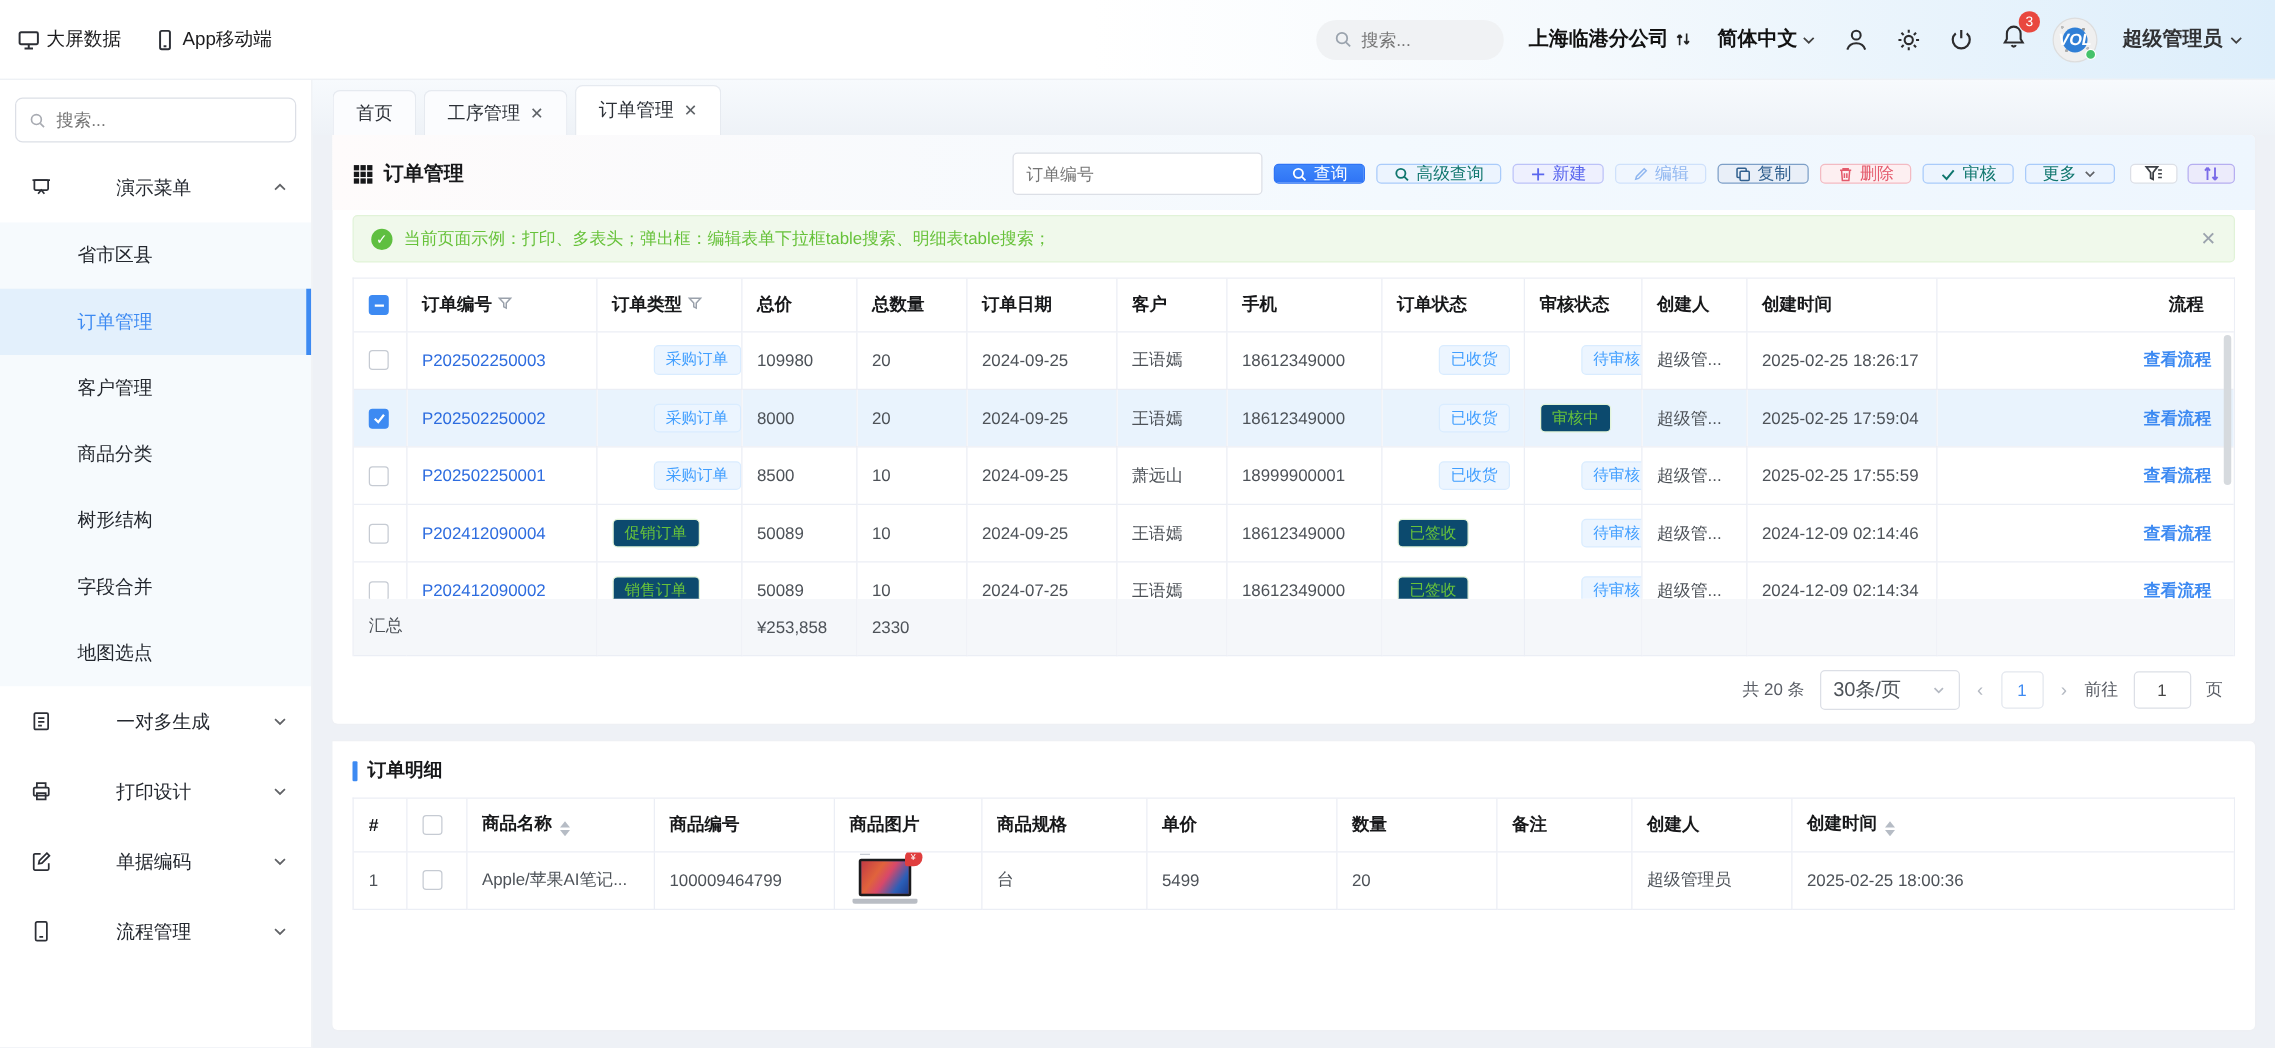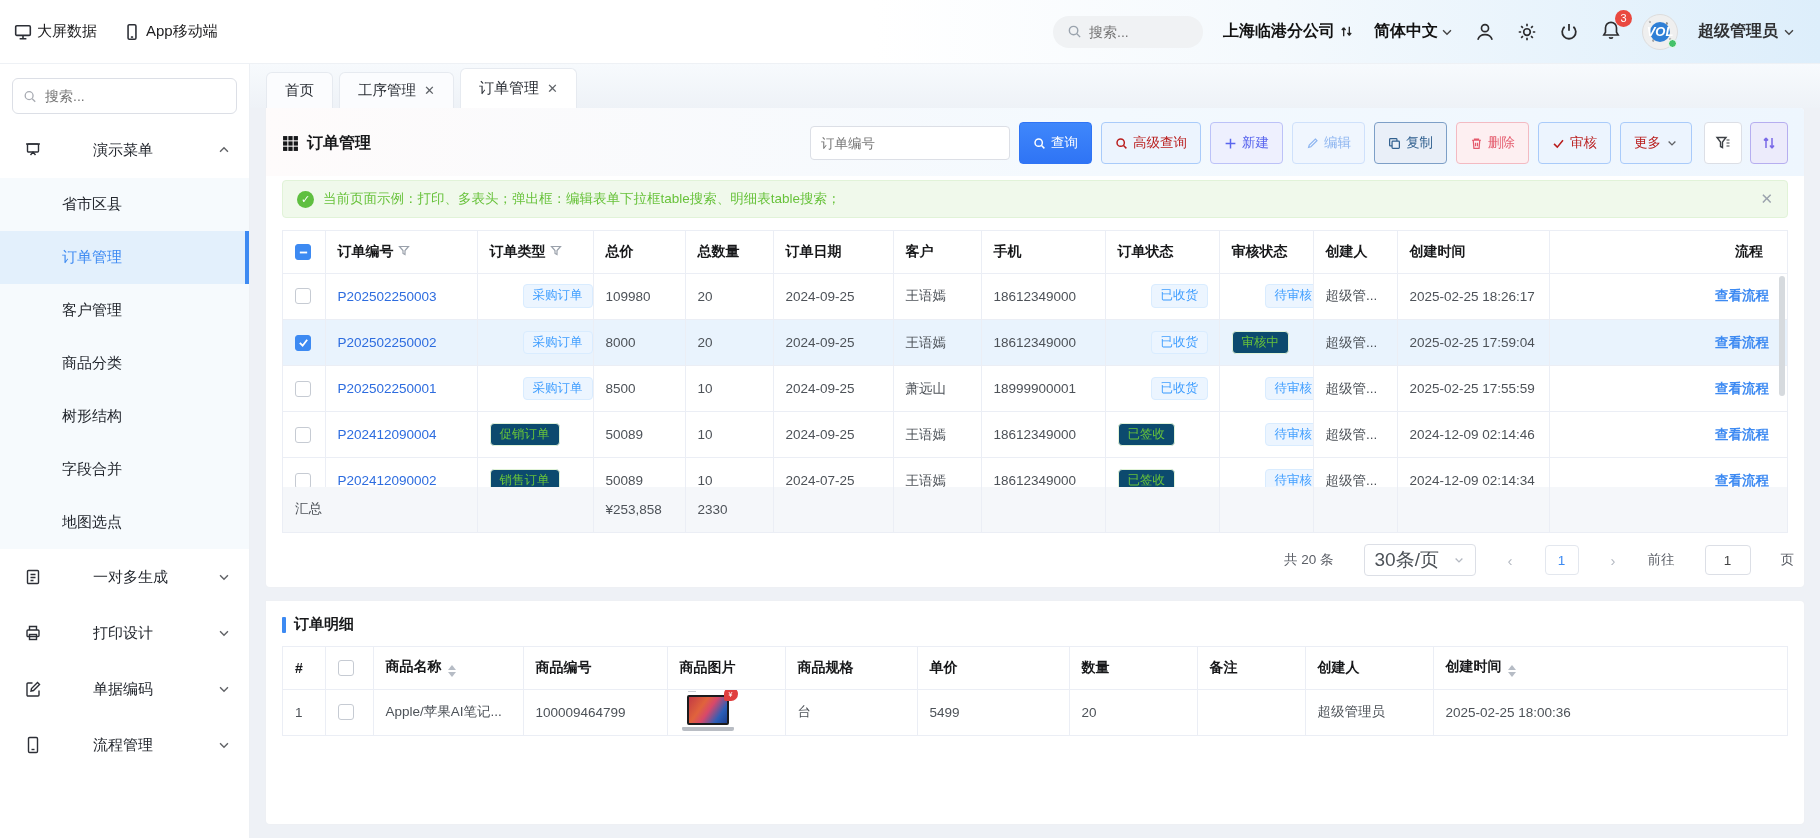--- a/index.html
+++ b/index.html
@@ -51,23 +51,23 @@
   .tab.active { background:#fff; height:40px; font-size:15px; }
   .tab .x { color:#5f6368; font-size:13px; }
 
   .workarea { flex:1; padding:0 16px 14px; overflow:hidden; display:flex; flex-direction:column; gap:14px; }
   .card { background:#fff; border-radius:0 4px 4px 4px; box-shadow:0 0 0 1px #eef0f4; }
 
   
   .toolbar { display:flex; align-items:center; padding:14px 16px 12px; background:linear-gradient(90deg,#fefbfb,#f3f9fe 55%,#eef6fe); border-radius:0 4px 0 0; }
   .pg-title { display:flex; align-items:center; gap:8px; font-size:16px; font-weight:bold; color:#17181a; }
   .order-input { margin-left:auto; width:200px; height:34px; border:1px solid #dcdfe6; border-radius:4px; padding:0 10px; font-size:13.5px; color:#555; outline:none; background:#fff; }
-  .btn { height:42px; margin-left:9px; padding:0 13px; border-radius:4px; font-size:13.5px; display:inline-flex; align-items:center; gap:5px; cursor:pointer; border:1px solid transparent; white-space:nowrap; }
+  .btn { height:16px; margin-left:9px; padding:0 13px; border-radius:4px; font-size:13.5px; display:inline-flex; align-items:center; gap:5px; cursor:pointer; border:1px solid transparent; white-space:nowrap; }
   .btn-primary { background:linear-gradient(180deg,#3f87fb,#2f74f5); color:#fff; border-color:#2f74f5; }
-  .btn-lblue  { background:#ecf4fe; color:#b91c1c; border-color:#a9cbfa; }
+  .btn-lblue  { background:#ecf4fe; color:#0f766e; border-color:#a9cbfa; }
   .btn-purple { background:#eef0fe; color:#5a66ee; border-color:#bcc2f8; }
   .btn-ghostblue { background:#f0f6fe; color:#8fb6f0; border-color:#cfe1fb; }
   .btn-steel { background:#e9eff8; color:#31608f; border-color:#7d9fc7; }
   .btn-red { background:#fdeff1; color:#e4596b; border-color:#f3bac2; }
   .btn-icon { width:38px; justify-content:center; padding:0; background:#fff; border-color:#dcdfe6; color:#444; margin-left:12px; }
   .btn-sort { background:#ecebfb; border-color:#b6aef0; color:#7a6ae8; margin-left:8px; }
 
   
   .notice { margin:4px 16px 12px; background:#f0f9eb; border:1px solid #e1f3d8; border-radius:4px; height:38px; display:flex; align-items:center; gap:9px; padding:0 14px; color:#67c23a; font-size:13.5px; }
   .notice .close { margin-left:auto; color:#9ba3ad; font-size:15px; cursor:pointer; }
@@ -94,22 +94,22 @@
   .checkbox svg { width:11px; height:11px; color:#fff; display:none; }
   .checkbox.checked svg.ck { display:block; }
   .checkbox.indeterminate svg.mi { display:block; }
   .funnel { width:12px; height:12px; color:#9aa1ab; margin-left:4px; vertical-align:-1px; }
   .sorters { display:inline-flex; flex-direction:column; gap:2px; margin-left:6px; vertical-align:1px; }
   .sorters i { width:0; height:0; border-left:4.5px solid transparent; border-right:4.5px solid transparent; }
   .sorters .up { border-bottom:5px solid #b6bcc5; }
   .sorters .dn { border-top:5px solid #b6bcc5; }
 
   
-  .pager { height:54px; display:flex; align-items:center; justify-content:flex-end; gap:30px; padding-right:10px; font-size:13.5px; color:#5a5e66; }
-  .psize { width:112px; height:32px; border:1px solid #dcdfe6; border-radius:4px; display:flex; align-items:center; justify-content:space-between; padding:0 10px; color:#4d5258; cursor:pointer; font-size:19px; }
+  .pager { height:54px; display:flex; align-items:center; justify-content:flex-end; gap:12px; padding-right:26px; font-size:13.5px; color:#5a5e66; }
+  .psize { width:112px; height:32px; border:1px solid #dcdfe6; border-radius:4px; display:flex; align-items:center; justify-content:space-between; padding:0 10px; color:#4d5258; cursor:pointer; font-size:16px; }
   .parrow { color:#b4b9c2; font-size:15px; cursor:pointer; padding:0 2px; }
   .pcur { width:34px; height:30px; border:1px solid #e3e7ee; border-radius:4px; display:flex; align-items:center; justify-content:center; color:#3d8af2; background:#fff; cursor:pointer; }
   .goto-box { width:46px; height:30px; border:1px solid #dcdfe6; border-radius:4px; text-align:center; font-size:13.5px; color:#444; outline:none; }
 
   
   .d-title { display:flex; align-items:center; gap:8px; padding:14px 16px 12px; font-size:15px; font-weight:bold; color:#17181a; }
   .d-bar { width:4px; height:16px; background:#3d8af2; border-radius:1px; }
   .detailwrap { margin:0 16px; border:1px solid #ebeef5; border-bottom:none; }
   .detailwrap td { height:92px; }
   .laptop { width:56px; height:44px; position:relative; }

